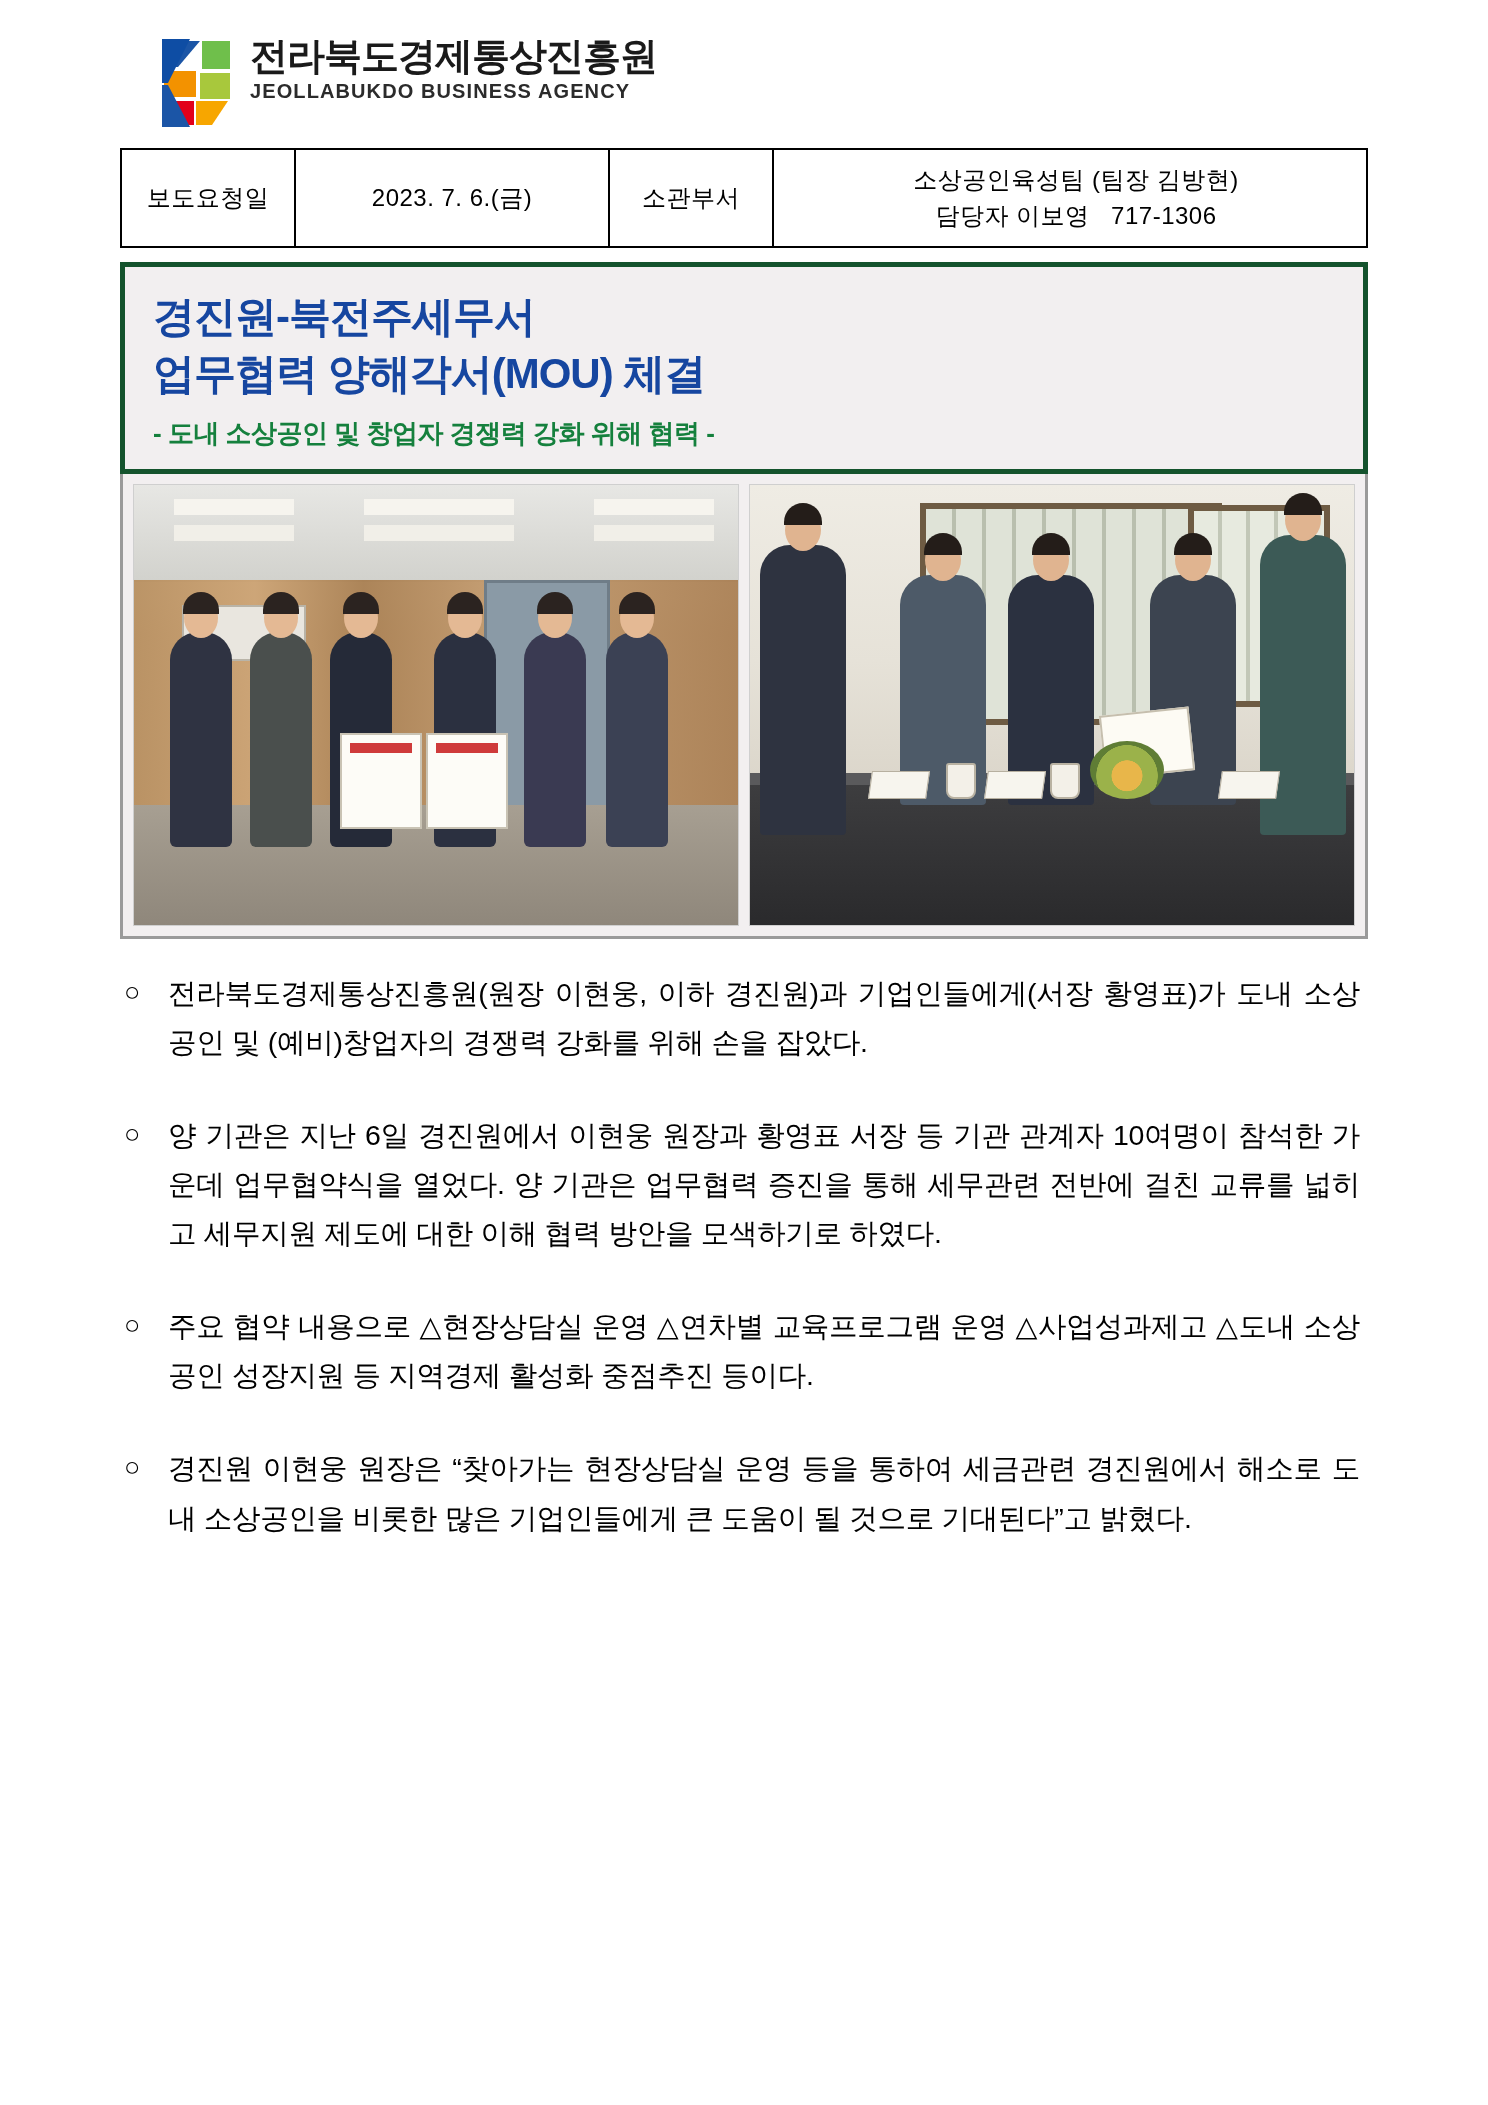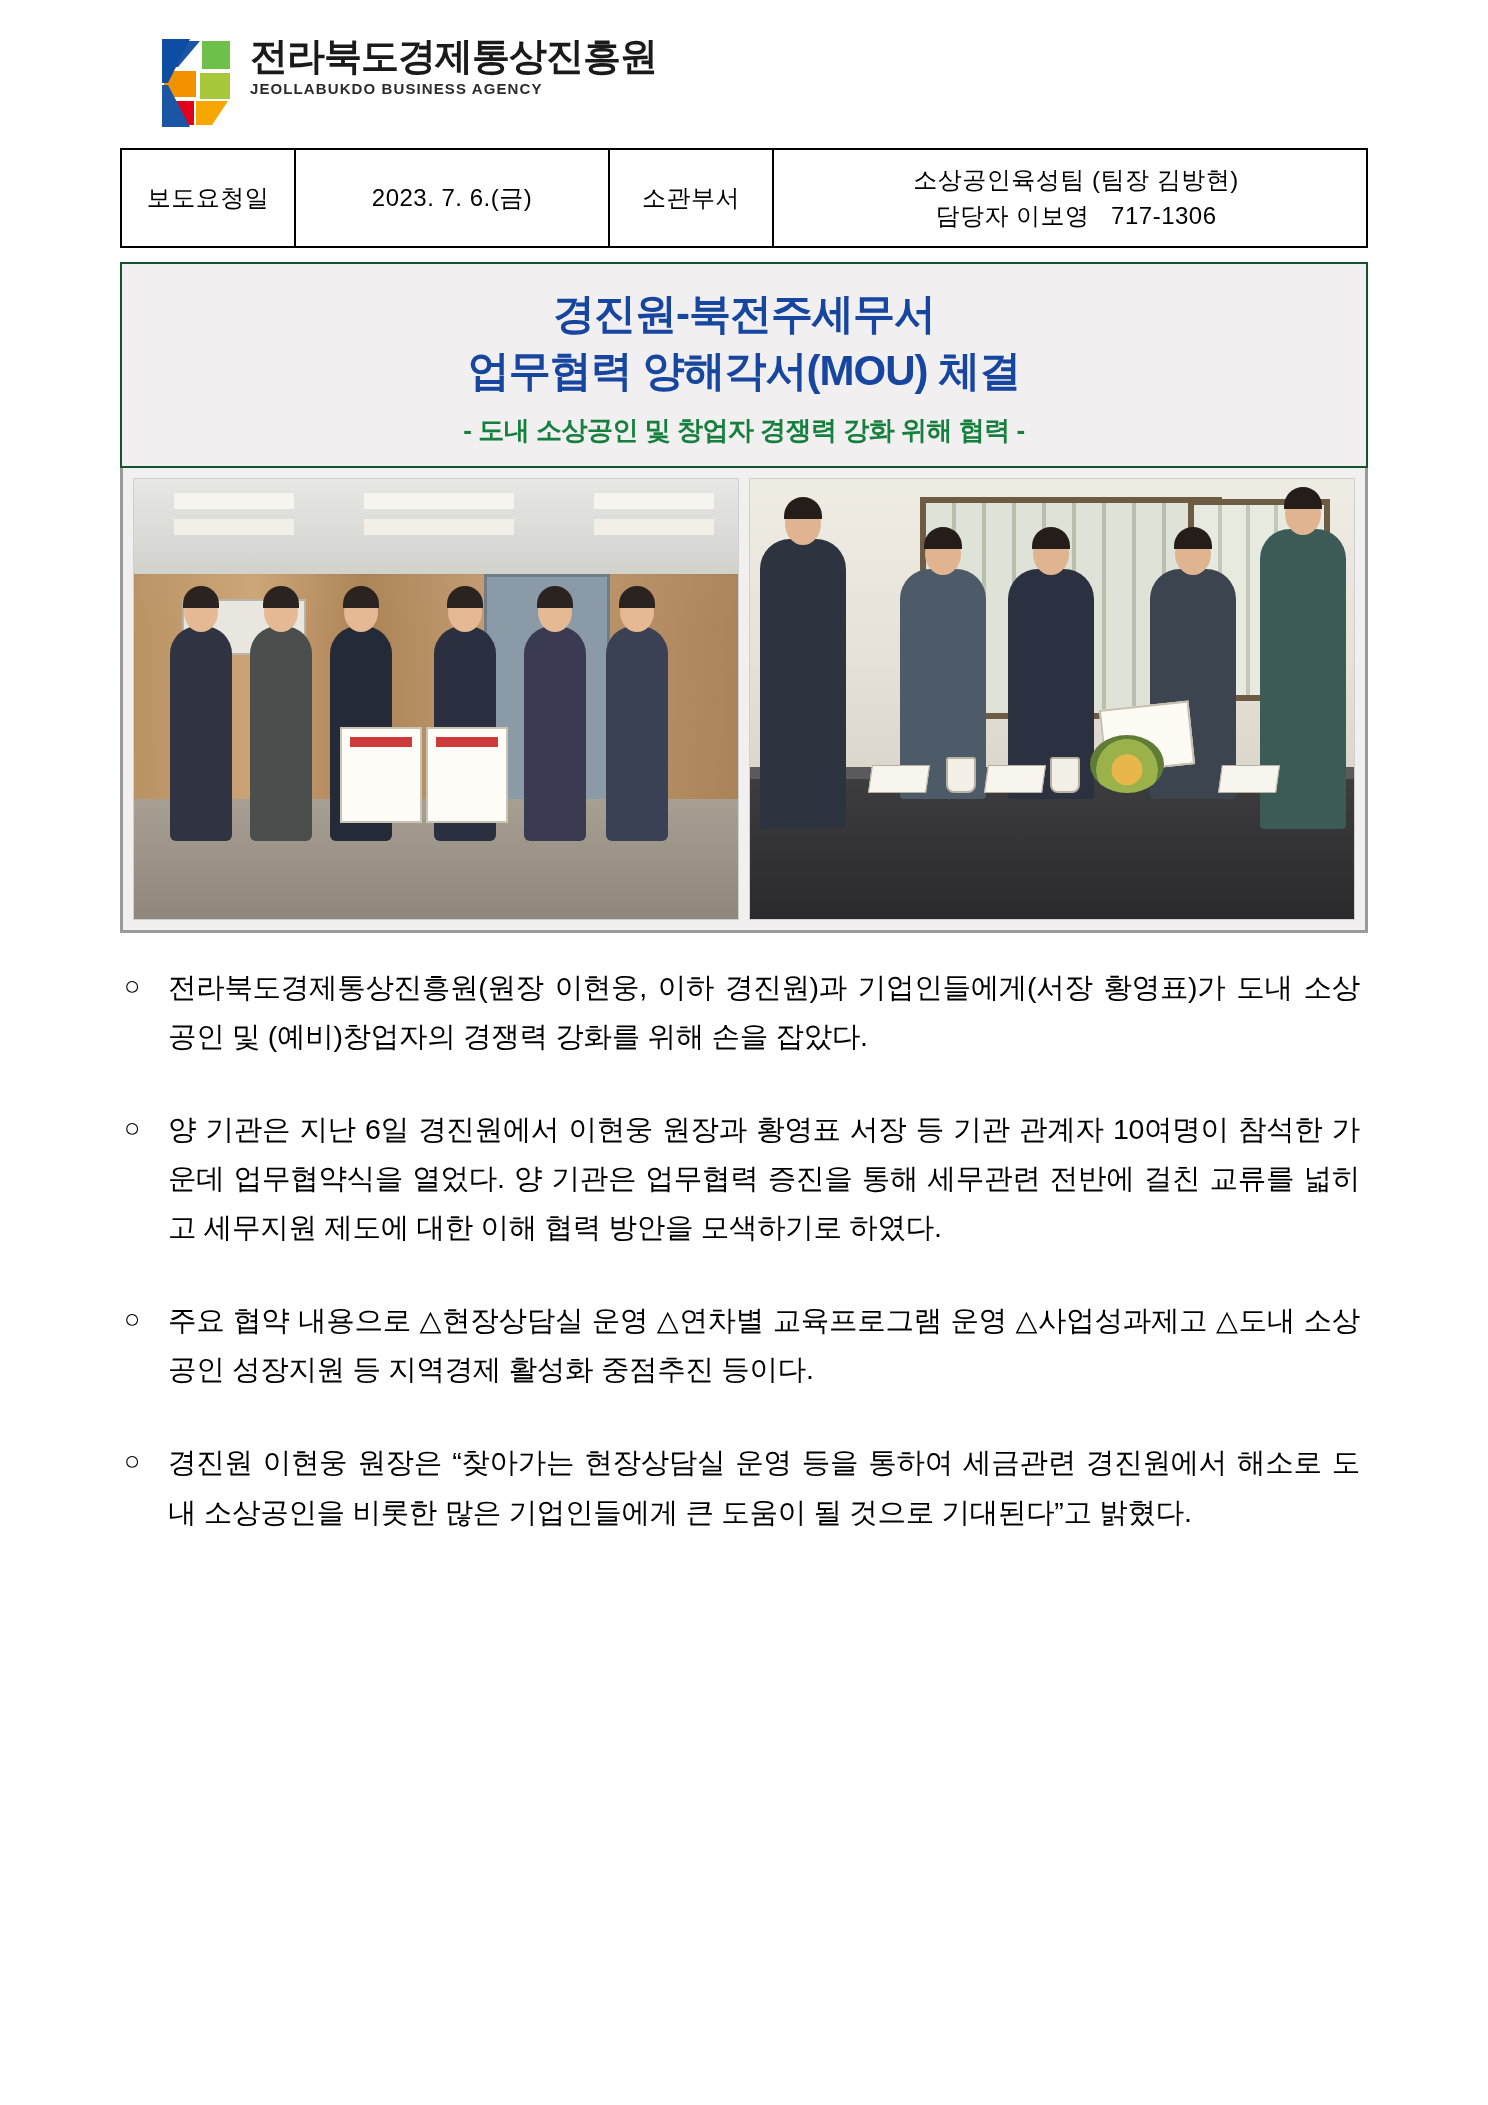--- a/index.html
+++ b/index.html
@@ -46,21 +46,21 @@
     justify-content: center;
     line-height: 1;
   }
   .logo-kr {
     font-size: 38px;
     font-weight: bold;
     letter-spacing: -1px;
     color: #1a1a1a;
   }
   .logo-en {
-    font-size: 15px;
+    font-size: 20px;
     font-weight: bold;
     letter-spacing: 1.1px;
     color: #2b2b2b;
     margin-top: 6px;
   }
   .doc-type {
     font-size: 58px;
     font-weight: bold;
     letter-spacing: 2px;
     color: #000;
@@ -95,24 +95,24 @@
   .dept-cell {
     text-align: right;
     padding-left: 18px !important;
     line-height: 1.5;
   }
   .dept-line { display: block; white-space: pre; }
 
   
   .banner {
     margin-top: 14px;
-    border: 2px solid #14532d;
+    border: 5px solid #14532d;
     background: #f2eff0;
-    padding: 22px 10px 18px 10px;
-    text-align: center;
+    padding: 22px 10px 18px 28px;
+    text-align: left;
   }
   .banner-line1, .banner-line2 {
     color: #1646a0;
     font-weight: bold;
     font-size: 42px;
     letter-spacing: -1px;
     line-height: 1.35;
   }
   .banner-sub {
     margin-top: 14px;

